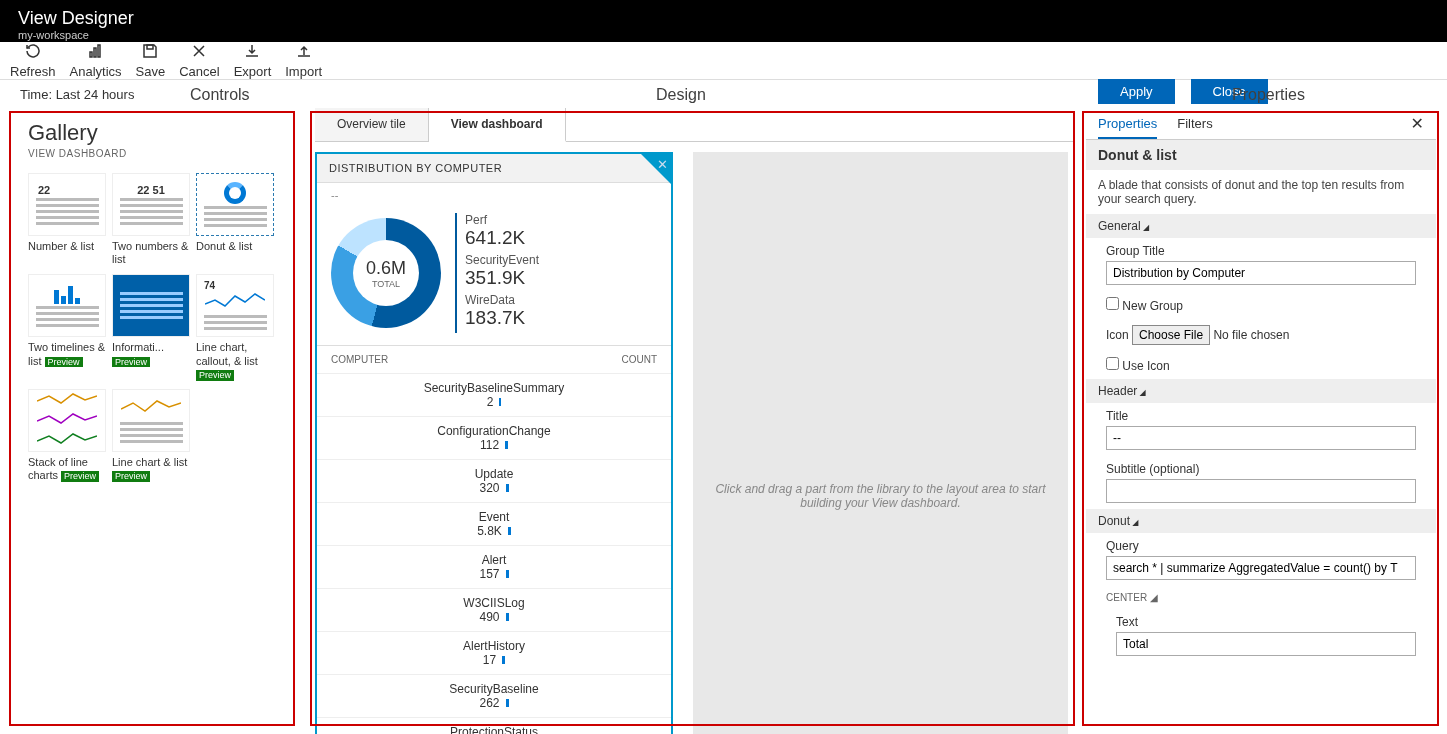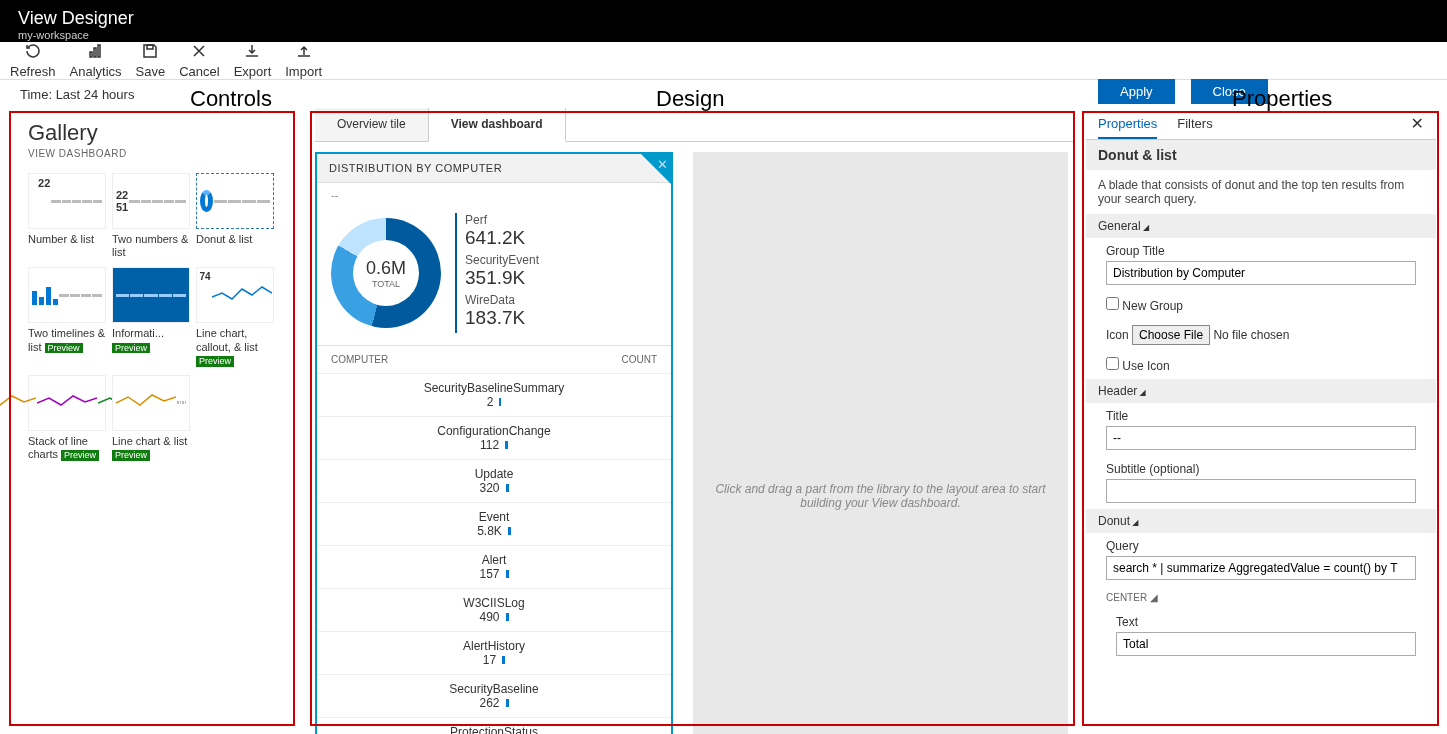--- a/index.html
+++ b/index.html
@@ -12,33 +12,33 @@
 
 
 .toolbar { border-bottom: 1px solid #ddd; height: 38px; display: flex; align-items: center; padding: 0 10px; gap: 14px; }
 .toolbar .tbtn { display: flex; align-items: center; gap: 5px; cursor: pointer; font-size: 13px; flex-direction: column; }
 .toolbar .tbtn svg { width: 16px; height: 16px; }
 
 
 .timerow { height: 28px; display: flex; align-items: center; padding: 0 20px; font-size: 13px; }
 
 
-.ann { position: absolute; color: #000000; font-size: 22px; z-index: 50; pointer-events: none; }
+.ann { position: absolute; color: #404040; font-size: 16px; z-index: 50; pointer-events: none; }
 .redbox { position: absolute; border: 2px solid #c00; z-index: 40; pointer-events: none; }
 
 
 .main { position: relative; }
 
 
 .gallery { position: absolute; left: 14px; top: 0; width: 280px; padding: 12px 10px 10px 14px; }
 .gallery h2 { font-size: 22px; font-weight: 400; }
 .gallery .gsub { font-size: 10px; color: #666; letter-spacing: .5px; margin-top: 2px; }
 .grid { display: grid; grid-template-columns: repeat(3, 78px); gap: 8px 6px; margin-top: 14px; }
 .gitem { width: 78px; }
-.thumb { width: 78px; height: 56px; border: 1px solid #eee; background: #fff; display:flex; flex-direction:row; align-items:center; justify-content:center; gap:1px; padding:3px;text-align:right;}
+.thumb { width: 78px; height: 63px; border: 1px solid #eee; background: #fff; display:flex; flex-direction:column; align-items:center; justify-content:center; gap:1px; padding:3px;text-align:right;}
 .gitem.sel .thumb { border: 1px dashed #2a7ab0; }
 .glabel { font-size: 11px; margin-top: 4px; line-height: 1.2; }
 .badge { background: #107c10; color: #fff; font-size: 9px; padding: 0 3px; display: inline-block; }
 .tline { height:3px; background:#bbb; width:90%; margin:1px 0;}
 
 
 .design { position: absolute; left: 315px; top: 0; width: 758px; }
 .tabs { display: flex; border-bottom: 1px solid #ccc; }
 .tab { padding: 9px 22px; font-size: 12px; background: #f4f4f4; border-right: 1px solid #ccc; cursor: pointer; }
 .tab.active { background: #fff; font-weight: 600; border-bottom: 2px solid #fff; margin-bottom: -1px; }

